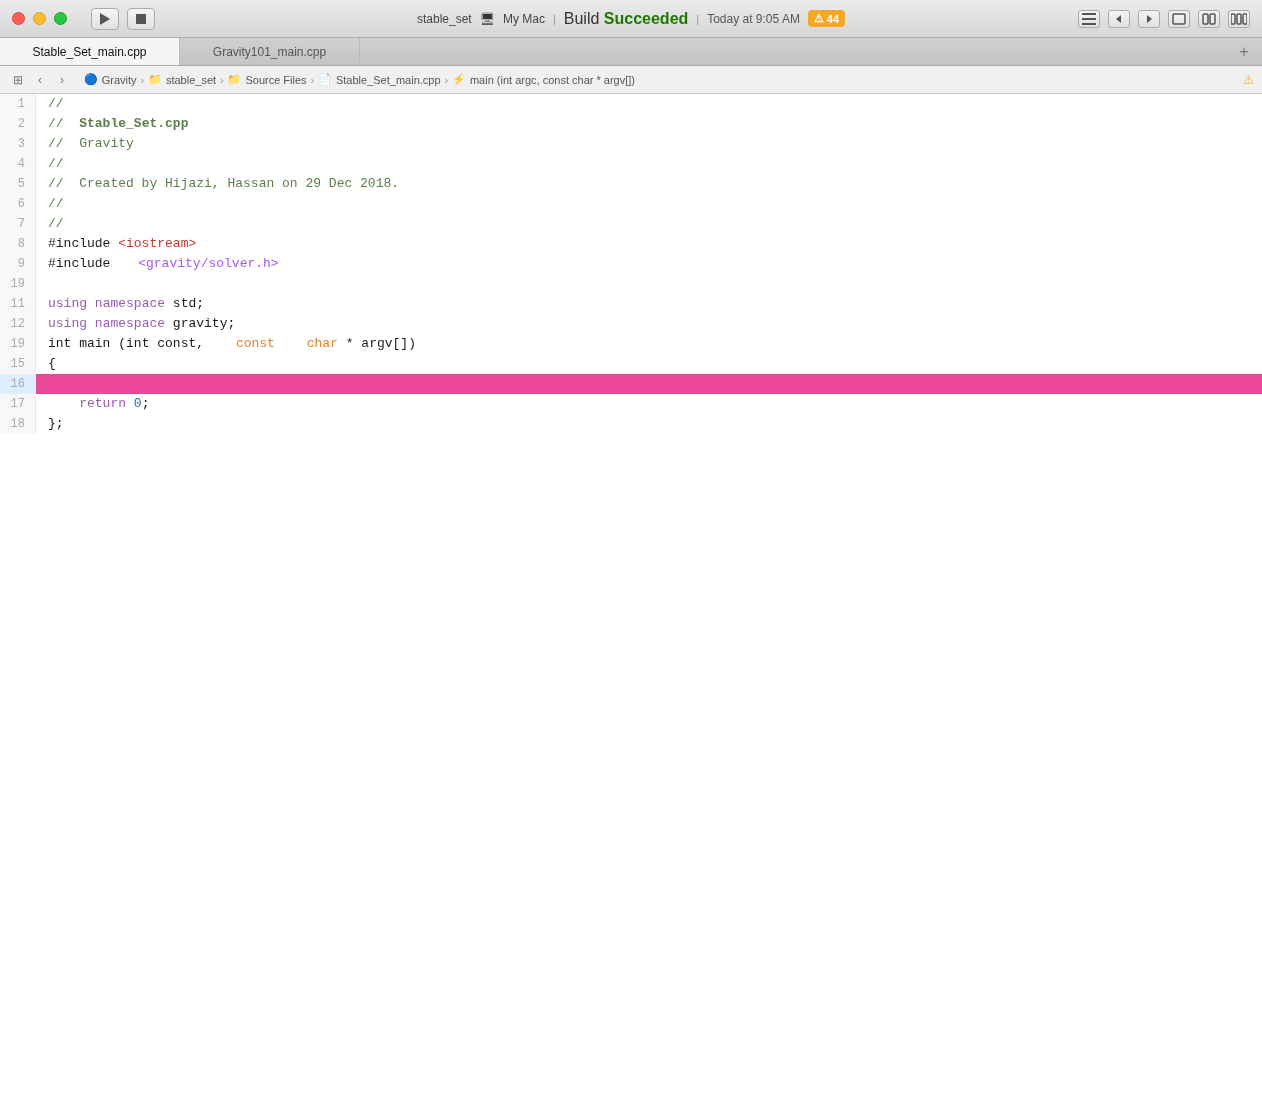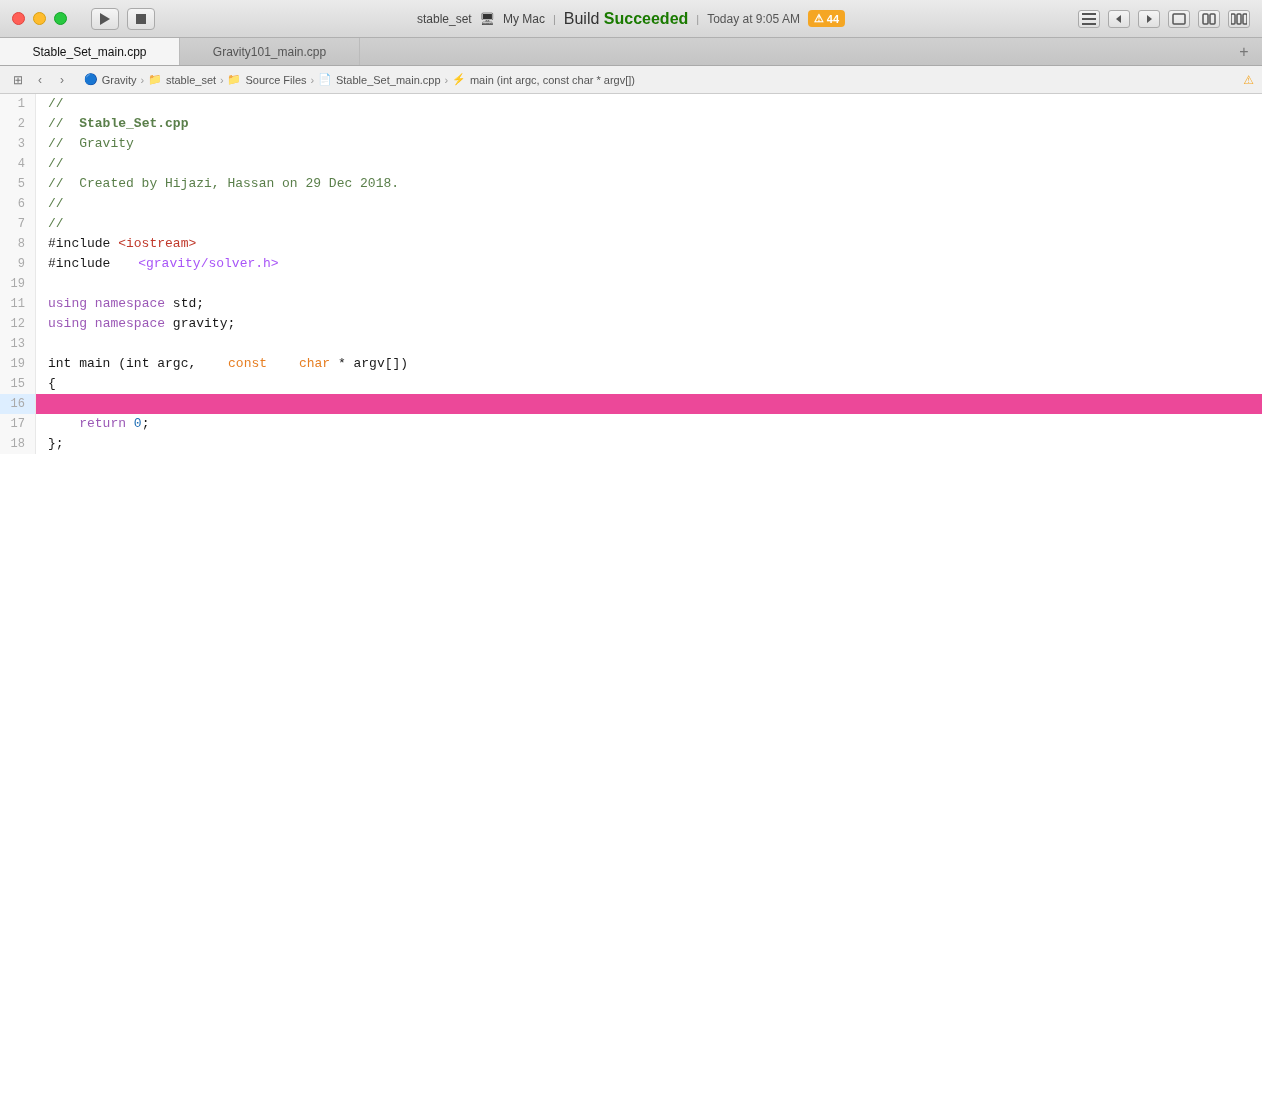--- a/index.html
+++ b/index.html
@@ -440,28 +440,24 @@
     <div class="code-line">
       <span class="line-num">11</span>
       <span class="line-content"><span class="c-using">using</span><span class="c-punct"> </span><span class="c-ns">namespace</span><span class="c-punct"> std;</span></span>
     </div>
 
     <div class="code-line">
       <span class="line-num">12</span>
       <span class="line-content"><span class="c-using">using</span><span class="c-punct"> </span><span class="c-ns">namespace</span><span class="c-punct"> gravity;</span></span>
     </div>
 
-    <div class="code-line">
-      <span class="line-num">13</span>
-      <span class="line-content"> </span>
-    </div>
 
     <div class="code-line">
       <span class="line-num">19</span>
-      <span class="line-content"><span class="c-type">int</span><span class="c-punct"> </span><span class="c-func">main</span><span class="c-punct"> (</span><span class="c-type">int</span><span class="c-punct"> argc, </span><span class="c-param">const</span><span class="c-punct"> </span><span class="c-param">char</span><span class="c-punct"> * argv[])</span></span>
+      <span class="line-content"><span class="c-type">int</span><span class="c-punct"> </span><span class="c-func">main</span><span class="c-punct"> (</span><span class="c-type">int</span><span class="c-punct"> const, </span><span class="c-param">const</span><span class="c-punct"> </span><span class="c-param">char</span><span class="c-punct"> * argv[])</span></span>
     </div>
 
     <div class="code-line">
       <span class="line-num">15</span>
       <span class="line-content"><span class="c-punct">{</span></span>
     </div>
 
     <div class="code-line highlighted">
       <span class="line-num" style="background:#ddeeff;">16</span>
       <span class="line-content"> </span>

